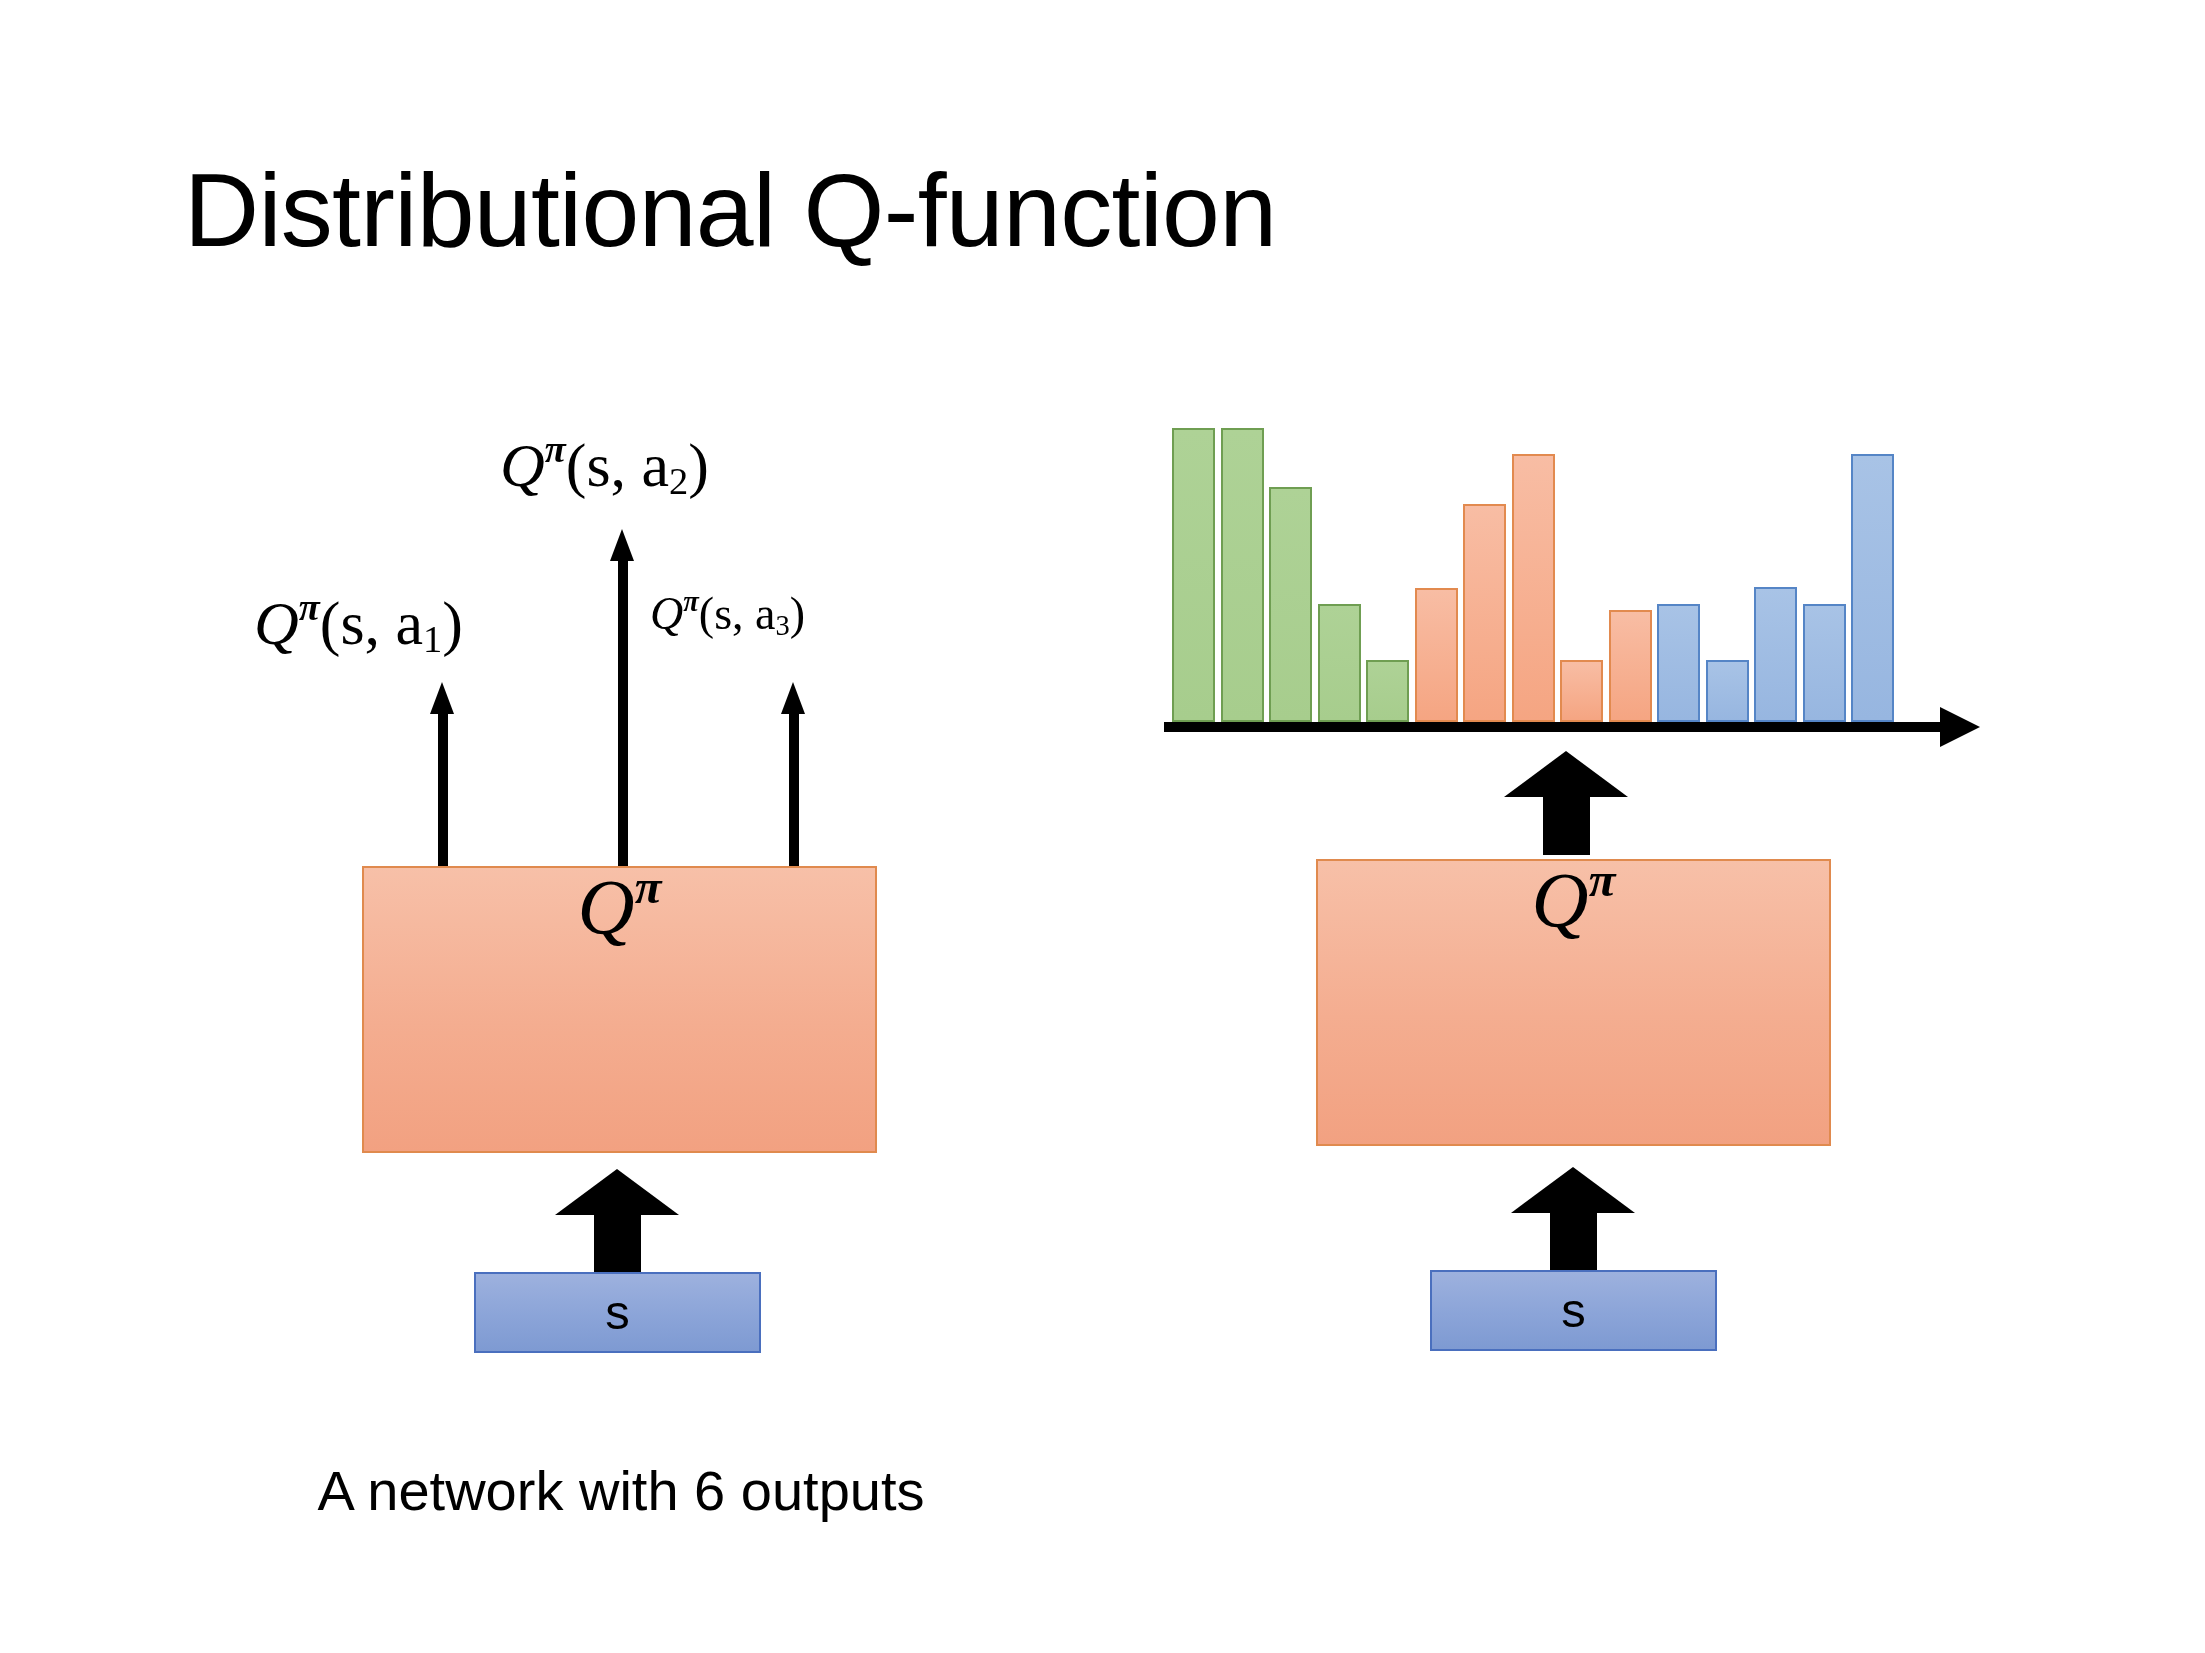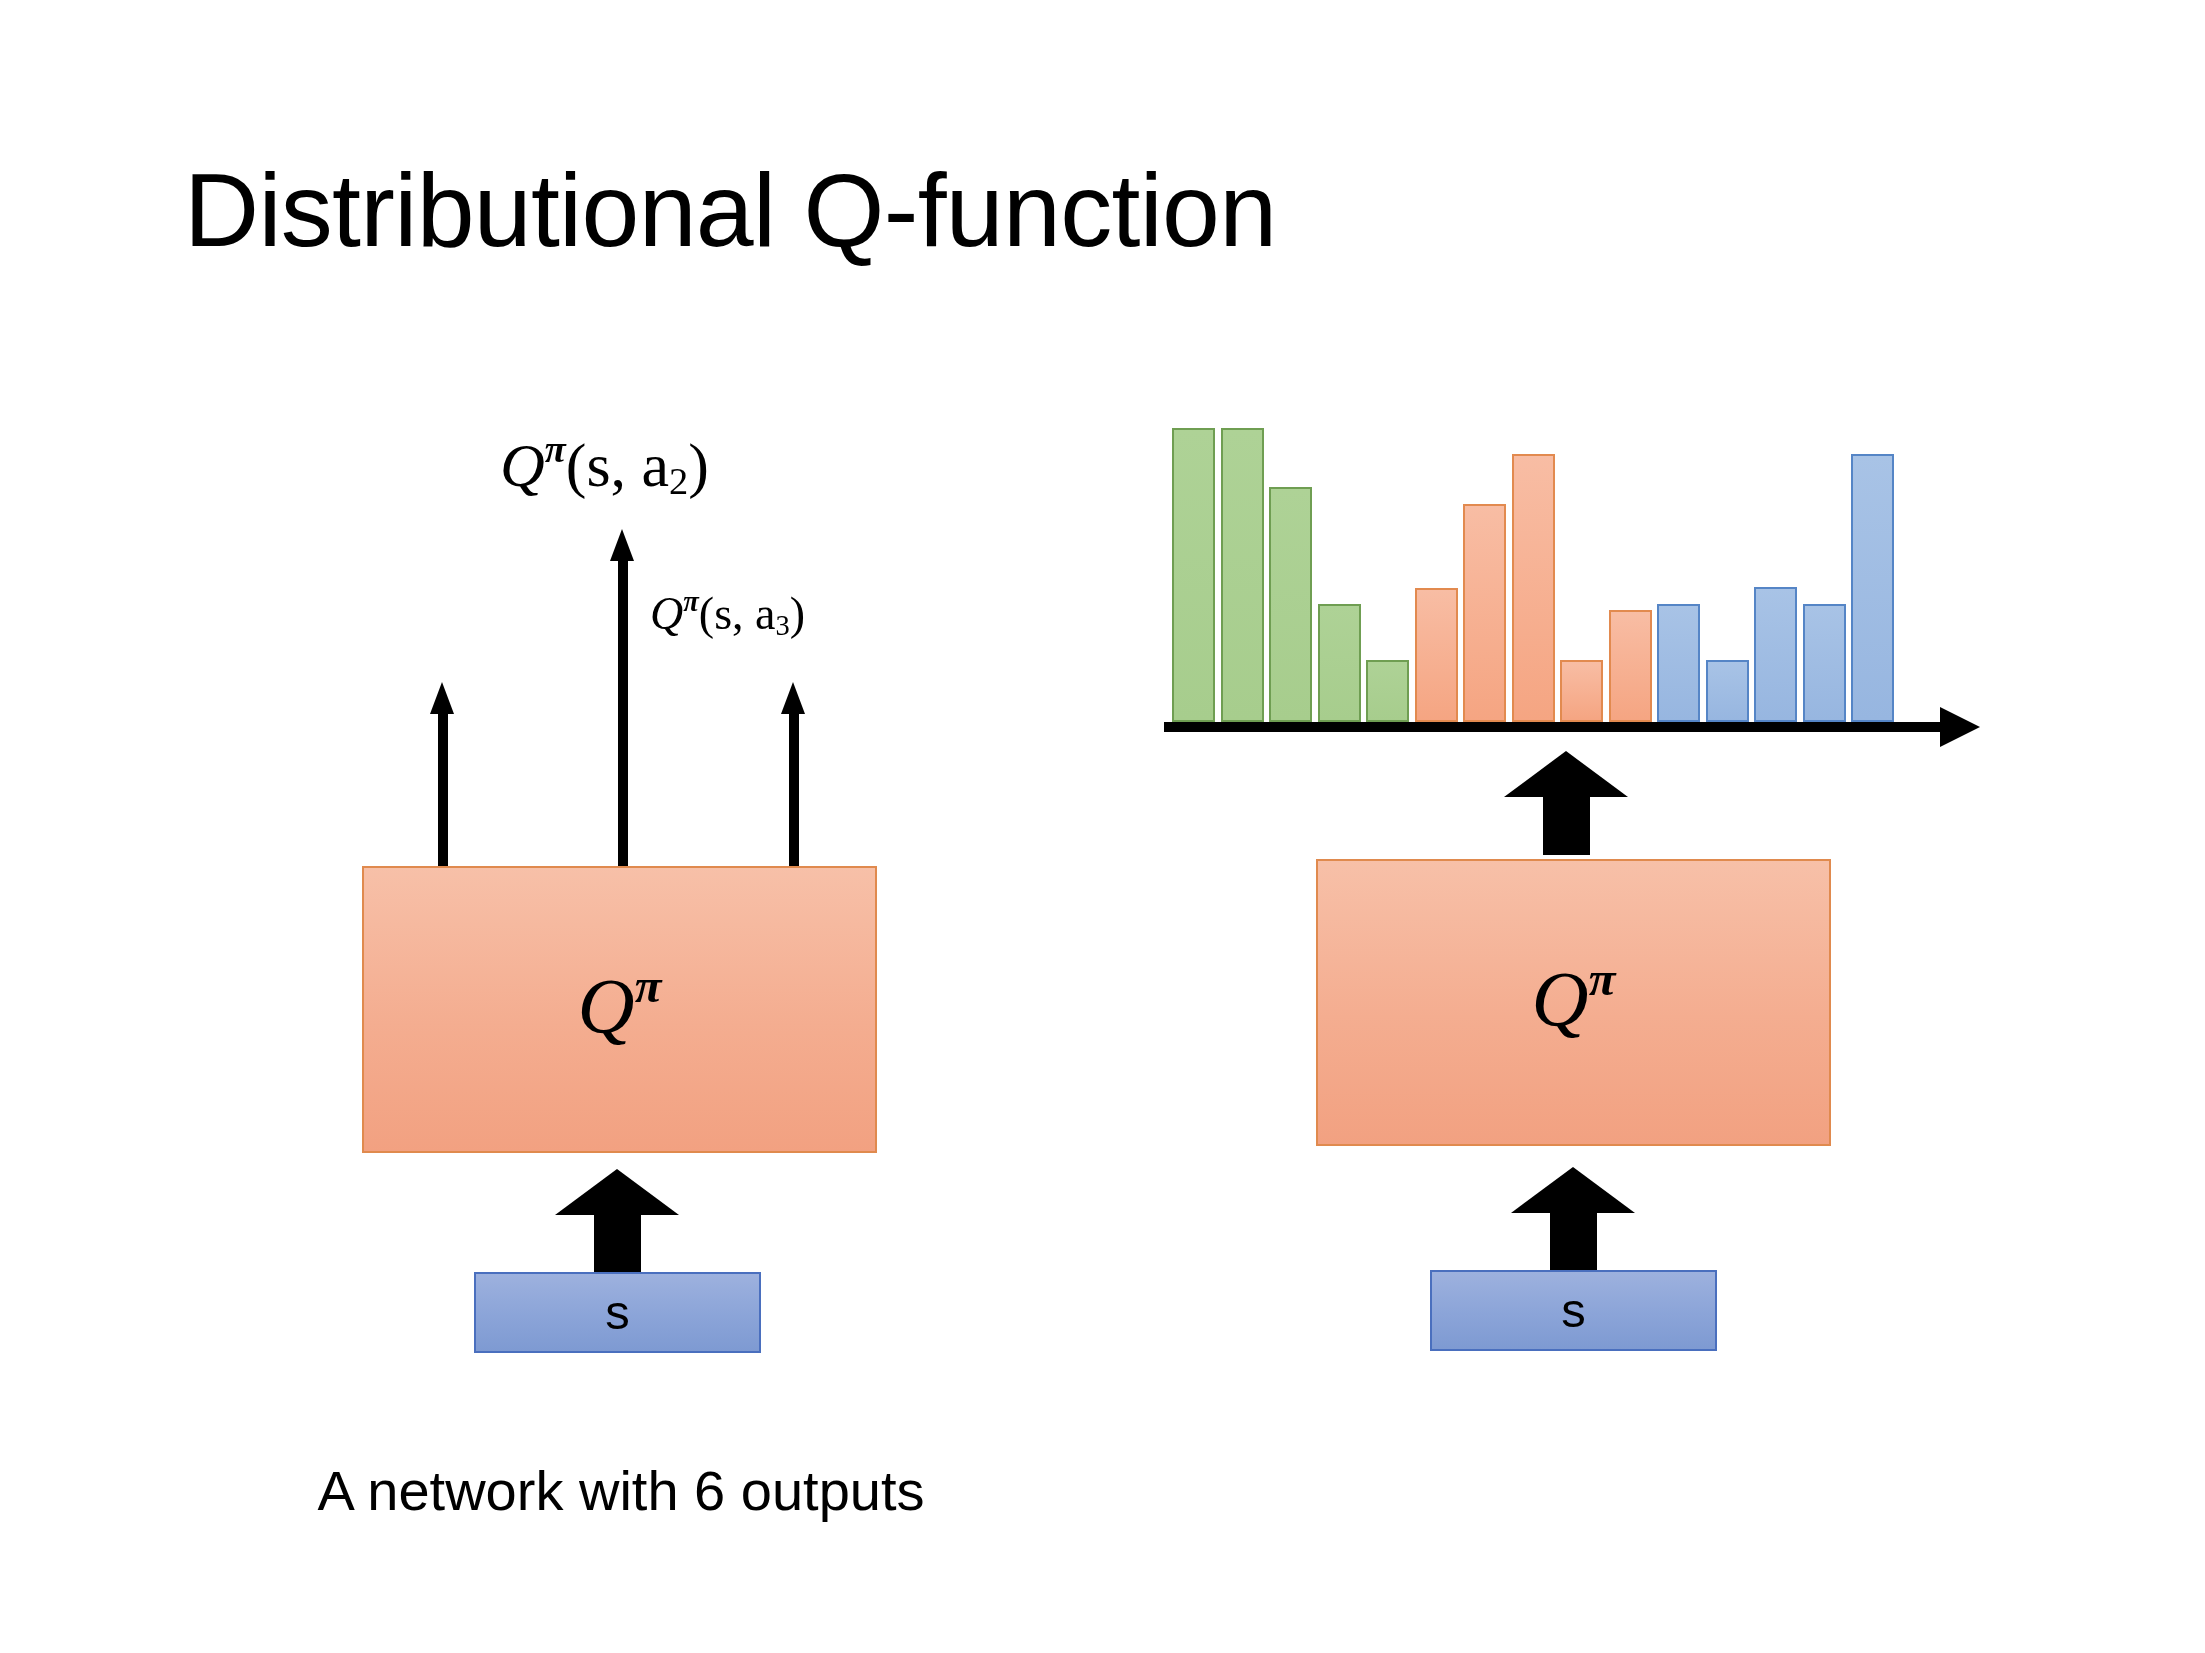--- a/index.html
+++ b/index.html
@@ -105,21 +105,20 @@
     background: #000000;
   }
 
   
   .qbox {
     position: absolute;
     background: linear-gradient(to bottom, #f7c0a8 0%, #f4ad90 55%, #f2a181 100%);
     border: 2.2px solid #e08a4e;
     box-sizing: border-box;
     display: flex;
-    align-items: center;
     justify-content: center;
   }
   .qbox .qbox-label {
     font-family: "Liberation Serif", "DejaVu Serif", serif;
     font-style: italic;
     font-size: 79px;
     color: #000000;
     line-height: 1;
     transform: translateY(-5.9px);
   }
@@ -211,20 +210,22 @@
   #caption-left  { left: 169px;  top: 1459px; width: 904px; }
   #caption-right { left: 1154px; top: 1419px; width: 934px; }
 </style>
 </head>
 <body>
 
 <div id="slide">
 
   <div id="slide-title">Distributional Q-function</div>
 
+  <div class="math" id="q-label-a1"><span>Q</span><span class="sup">π</span><span class="paren">(s, a</span><span class="sub">1</span><span class="paren">)</span>
+  </div>
 
   <div class="math" id="q-label-a2"><span>Q</span><span class="sup">π</span><span class="paren">(s, a</span><span class="sub">2</span><span class="paren">)</span>
   </div>
 
   <div class="math" id="q-label-a3"><span>Q</span><span class="sup">π</span><span class="paren">(s, a</span><span class="sub">3</span><span class="paren">)</span>
   </div>
 
   <div class="thin-arrow" style="left:430px; top:682px; height:185px;">
     <div class="head"></div>
     <div class="shaft"></div>

